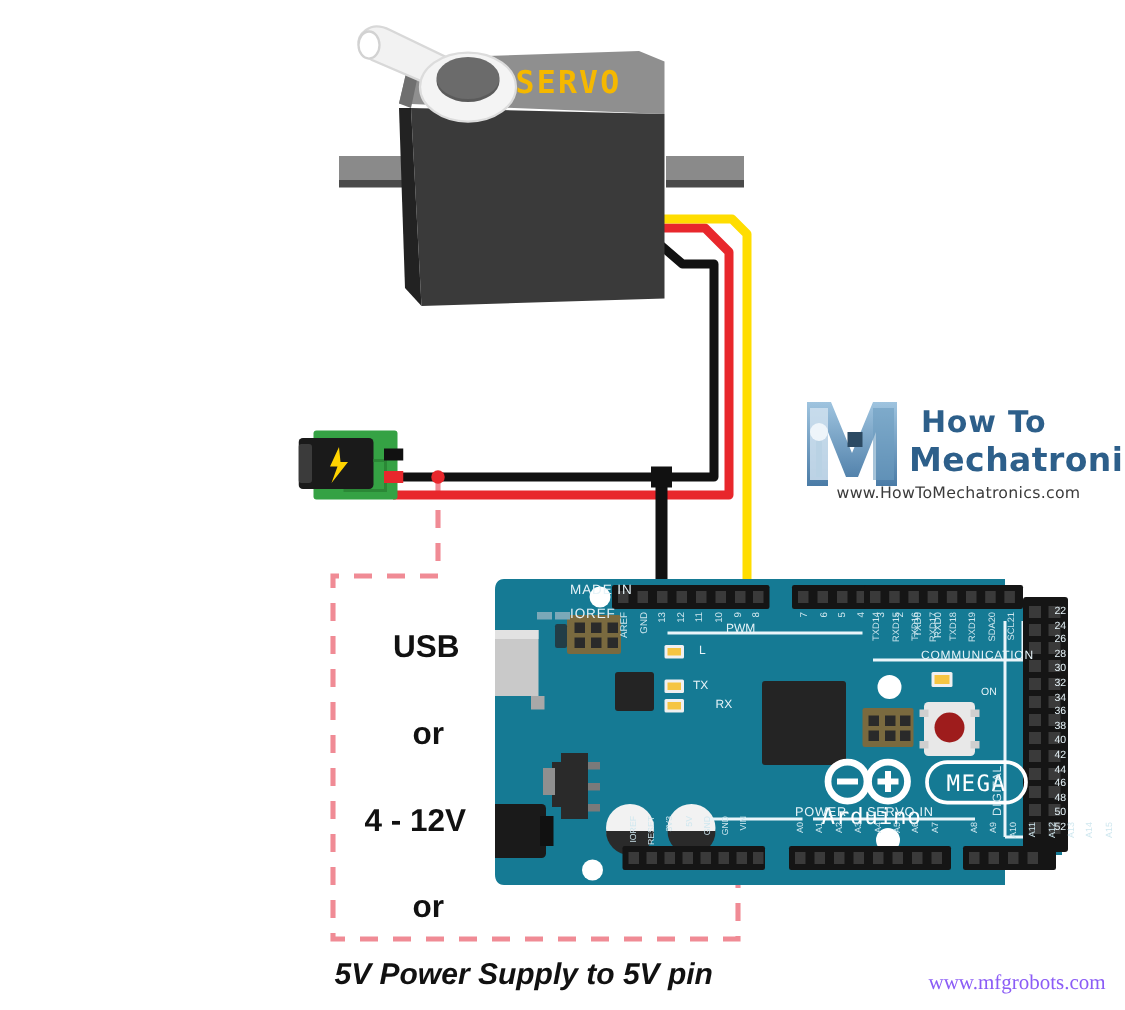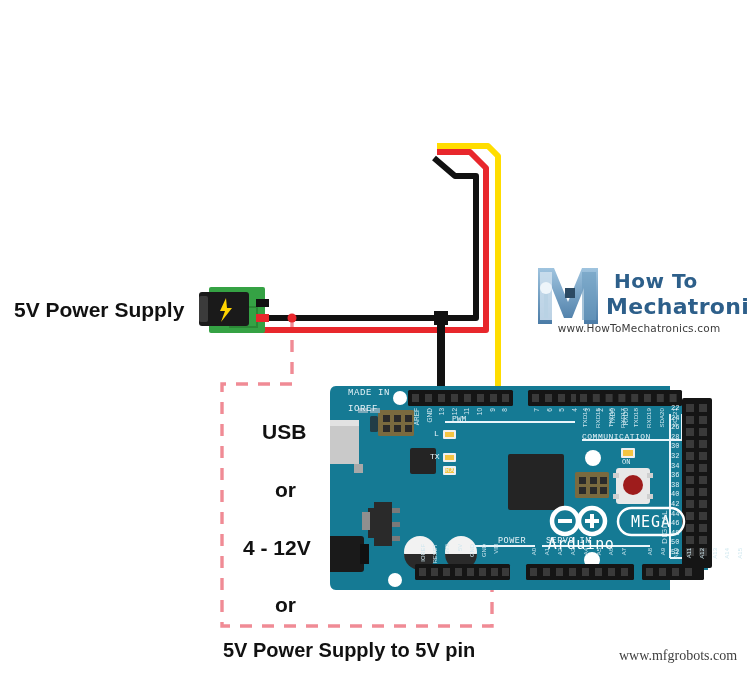--- a/index.html
+++ b/index.html
@@ -27,27 +27,27 @@
   }
   #label-5v-supply { left: 14px; top: 298px; font-size: 21px; }
   #label-control-pin {
     left: 452px; top: 108px; font-size: 21px; width: 130px;
     text-align: right;
   }
   #label-usb   { left: 262px; top: 420px; font-size: 21px; }
   #label-or-1  { left: 275px; top: 478px; font-size: 21px; }
   #label-9-12v { left: 243px; top: 536px; font-size: 21px; }
   #label-or-2  { left: 275px; top: 593px; font-size: 21px; }
-  #label-bottom{ left: 223px; top: 639px; font-size: 20px; }
+  #label-bottom{ left: 223px; top: 639px; font-size: 20px; font-style: italic; }
 
   #watermark-mfg {
     left: 619px; top: 648px;
     font-family: "Liberation Serif", serif;
     font-size: 14px;
-    color: #404040;
+    color: #8b5cf6;
     font-weight: normal;
   }
 
   
   #servo { left: 226px; top: 14px; width: 270px; height: 200px; }
 
   
   #power-module { left: 199px; top: 283px; width: 70px; height: 58px; }
 
   
@@ -60,23 +60,24 @@
     position: absolute;
     font-family: "Liberation Sans", sans-serif;
     color: #cfe7ef;
     writing-mode: vertical-rl;
     transform: rotate(180deg);
     letter-spacing: 0px;
     white-space: nowrap;
   }
   .hlabel {
     position: absolute;
-    font-family: Liberation Mono, monospace;
+    font-family: Liberation Sans, sans-serif;
     color: #e6f3f8;
     white-space: nowrap;
+    margin-left: 32px;
   }
 </style>
 </head>
 <body>
 
 <div id="stage">
 
   <svg class="abs" style="left:0;top:0;" width="750" height="673">
     <path d="M 292,318 L 292,384 L 222,384 L 222,626 L 492,626 L 492,574" fill="none" stroke="#f08b95" stroke-width="3.4" stroke-dasharray="12,10" stroke-linecap="butt"></path>
   </svg>
@@ -90,20 +91,44 @@
 
     <path d="M 437,146 L 488,146 L 498,156 L 498,392" fill="none" stroke="#ffdd00" stroke-width="6" stroke-linejoin="round"></path>
 
     <circle cx="292" cy="318" r="4.5" fill="#e8272c"></circle>
     <circle cx="262" cy="318" r="4.5" fill="#e8272c"></circle>
     <rect x="434" y="311" width="14" height="14" fill="#111111"></rect>
     <rect x="252" y="306" width="12" height="11" fill="#111111"></rect>
     <rect x="486" y="565" width="7" height="10" fill="#e8272c"></rect>
   </svg>
 
+  <div id="servo" class="abs">
+    <svg width="270" height="200" viewBox="0 0 270 200">
+
+      <rect x="0" y="90" width="48" height="16" fill="#8a8a8a"></rect>
+      <rect x="0" y="106" width="48" height="5" fill="#4a4a4a"></rect>
+      <rect x="218" y="90" width="52" height="16" fill="#8a8a8a"></rect>
+      <rect x="218" y="106" width="52" height="5" fill="#4a4a4a"></rect>
+
+      <path d="M 40,55 L 47,25 L 200,20 L 217,27 L 217,62 Z" fill="#8f8f8f"></path>
+      <path d="M 40,55 L 47,25 L 55,25 L 48,58 Z" fill="#6f6f6f"></path>
+
+      <path d="M 48,58 L 217,62 L 217,185 L 55,190 Z" fill="#3a3a3a"></path>
+      <path d="M 48,58 L 55,190 L 44,178 L 40,58 Z" fill="#222222"></path>
+
+      <text x="153" y="48" font-family="DejaVu Sans Mono, monospace" font-size="21" font-weight="bold" fill="#f5b800" letter-spacing="1.5" text-anchor="middle">SERVO</text>
+
+      <path d="M 18,6 C 10,12 12,20 22,26 L 78,50 L 92,34 L 34,6 C 28,3 22,3 18,6 Z" fill="#f2f2f2" stroke="#d8d8d8" stroke-width="1.6"></path>
+      <ellipse cx="20" cy="16" rx="7" ry="9" fill="#ffffff" stroke="#d2d2d2" stroke-width="1.5"></ellipse>
+
+      <ellipse cx="86" cy="44" rx="32" ry="23" fill="#f4f4f4" stroke="#dcdcdc" stroke-width="1.5"></ellipse>
+      <ellipse cx="86" cy="40" rx="21" ry="14" fill="#5b5b5b"></ellipse>
+      <ellipse cx="86" cy="38" rx="21" ry="14" fill="#6b6b6b"></ellipse>
+    </svg>
+  </div>
 
   <div id="power-module" class="abs">
     <svg width="70" height="58" viewBox="0 0 70 58">
       <rect x="10" y="4" width="56" height="46" rx="2" fill="#35a244"></rect>
       <rect x="0" y="9" width="50" height="34" rx="3" fill="#1a1a1a"></rect>
       <rect x="0" y="13" width="9" height="26" rx="2" fill="#3b3b3b"></rect>
       <path d="M 27,15 L 21,28 L 26,28 L 22,39 L 33,25 L 28,25 Z" fill="#ffd400"></path>
       <path d="M 50,24 L 58,24 L 58,44 L 30,44" fill="none" stroke="#2b8836" stroke-width="2"></path>
       <rect x="57" y="16" width="13" height="8" fill="#111111"></rect>
       <rect x="57" y="31" width="13" height="8" fill="#e8272c"></rect>
@@ -522,21 +547,20 @@
       <rect x="12" y="32" width="4" height="24" fill="#b9d2e4"></rect>
       <rect x="50" y="10" width="14" height="48" fill="#6d9cc0" opacity="0.6"></rect>
       <rect x="33" y="26" width="10" height="10" fill="#2c4a63"></rect>
 
       <text x="82" y="26" font-family="DejaVu Sans, sans-serif" font-size="20" font-weight="bold" fill="#2d5f8a" letter-spacing="0.5">How To</text>
       <text x="74" y="52" font-family="DejaVu Sans, sans-serif" font-size="22" font-weight="bold" fill="#2d5f8a" letter-spacing="0.3">Mechatronics</text>
       <text x="107" y="70" font-family="DejaVu Sans, sans-serif" font-size="10.5" fill="#3b3b3b" text-anchor="middle" letter-spacing="0.2">www.HowToMechatronics.com</text>
     </svg>
   </div>
 
-  <div id="label-5v-supply" class="label abs">5V Power Supply</div>
   <div id="label-usb" class="label abs">USB</div>
   <div id="label-or-1" class="label abs">or</div>
   <div id="label-9-12v" class="label abs">4 - 12V</div>
   <div id="label-or-2" class="label abs">or</div>
   <div id="label-bottom" class="label abs">5V Power Supply to 5V pin</div>
   <div id="watermark-mfg" class="label abs">www.mfgrobots.com</div>
 
 </div>
 
 </body></html>

